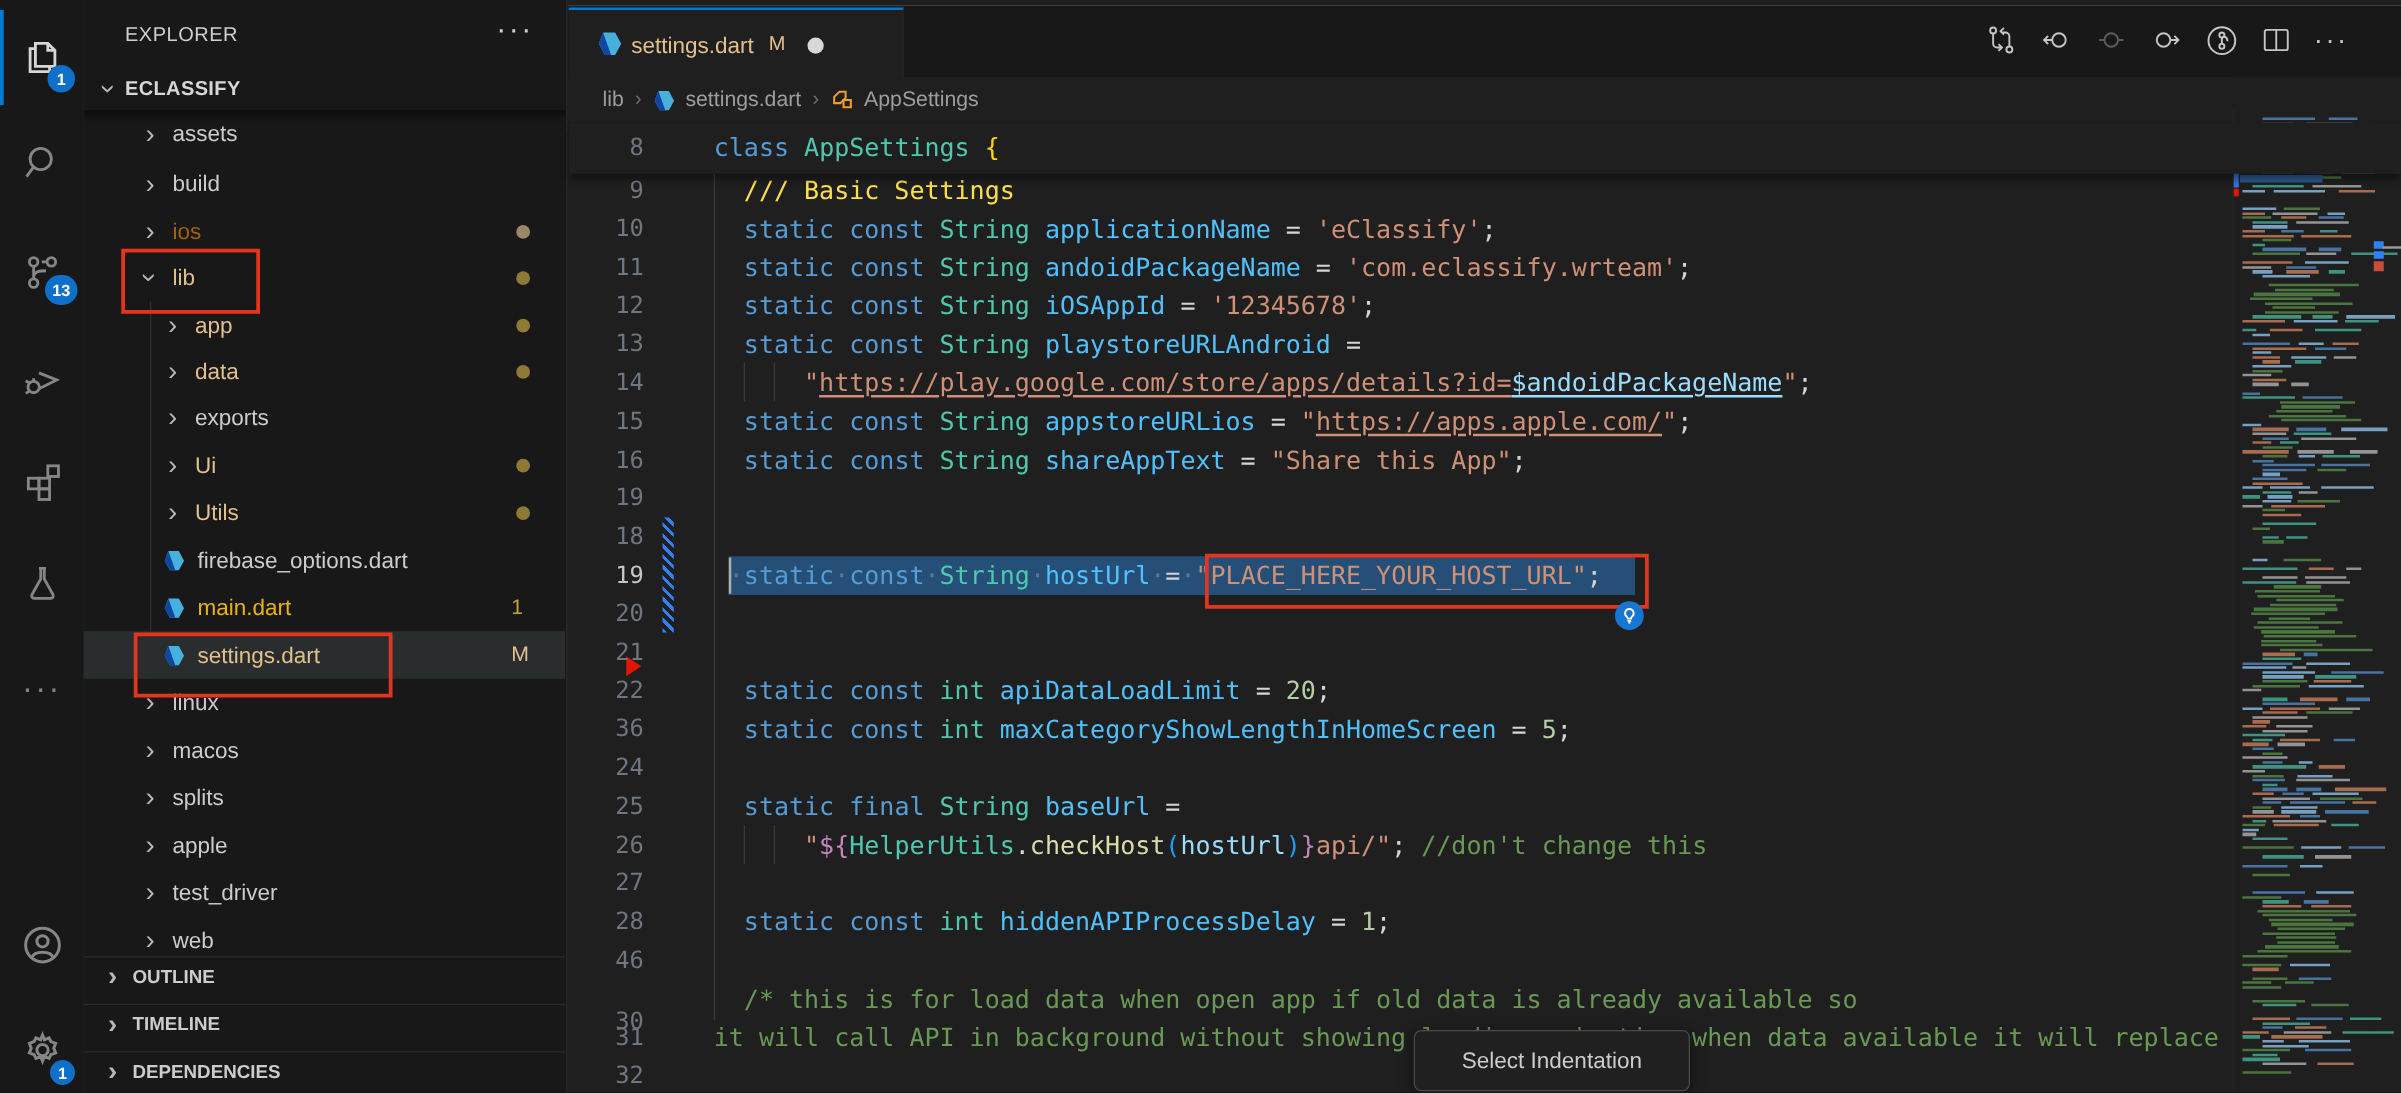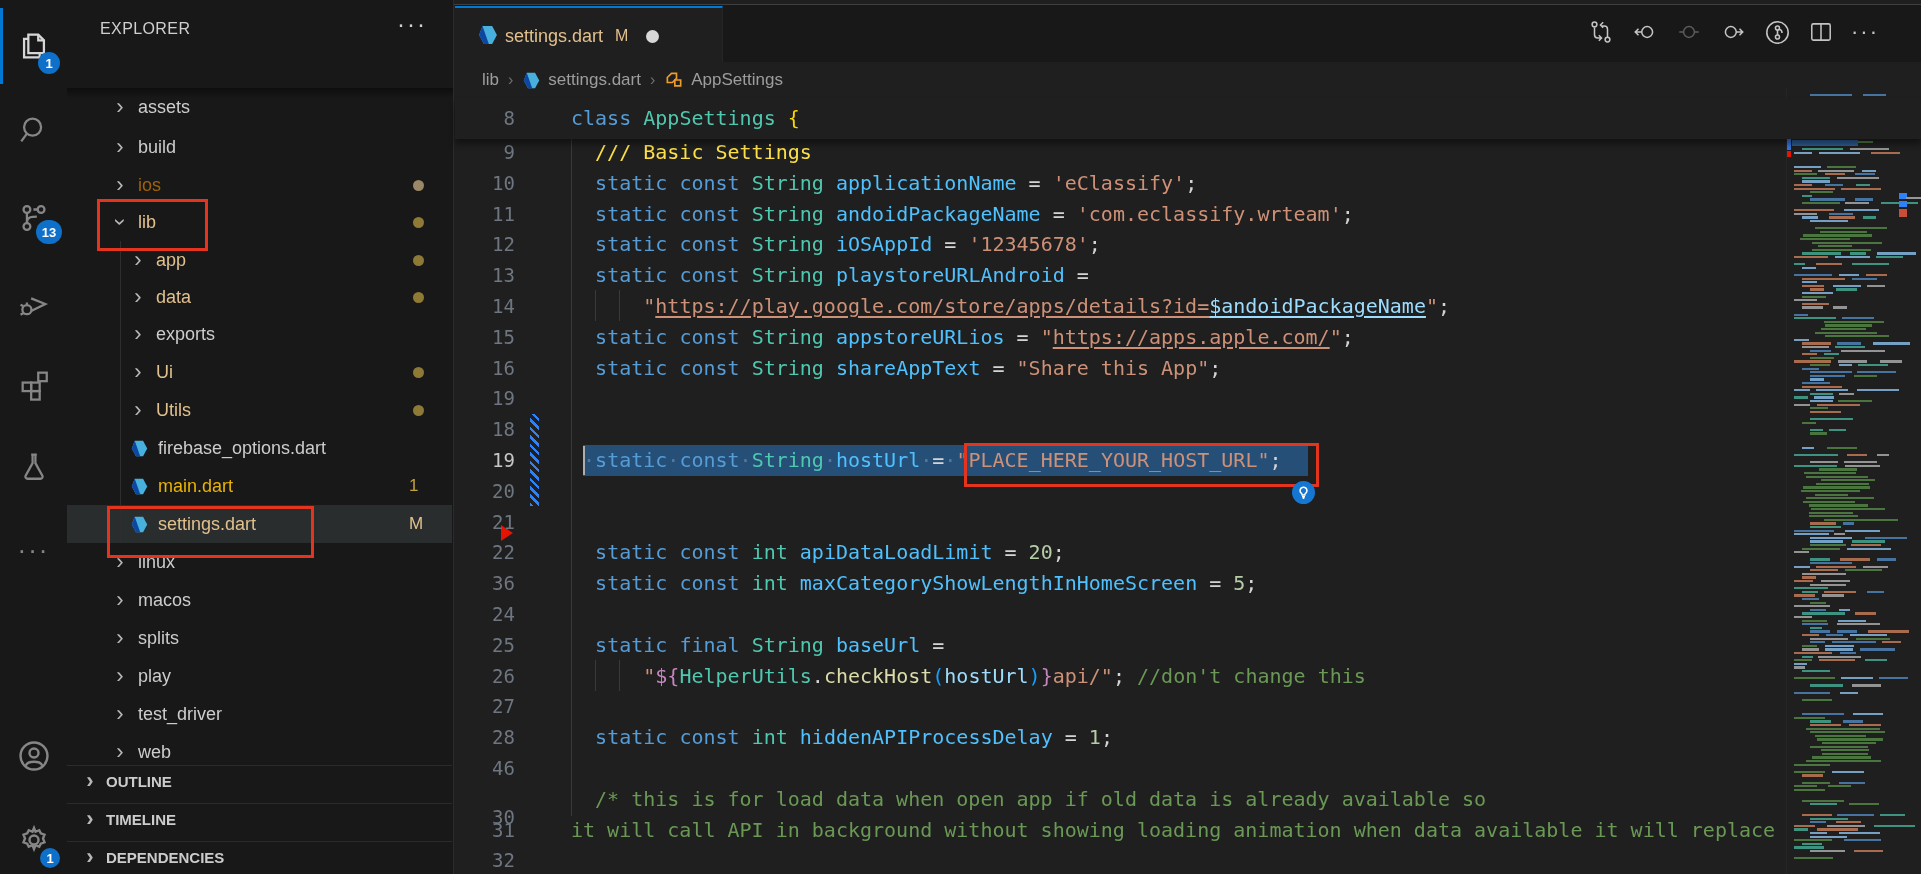--- a/index.html
+++ b/index.html
@@ -141,20 +141,24 @@
           <circle cx="12" cy="12" r="3"></circle>
           <path d="M12 4 l1 2.5 2.5-1 1 2 2.5 1 -1 2.5 1 2.5 -2.5 1 -1 2 -2.5-1 -1 2.5 -1-2.5 -2.5 1 -1-2 -2.5-1 1-2.5 -1-2.5 2.5-1 1-2 2.5 1 z"></path>
         </svg>
       <div class="badge" style="left:40px;top:46px;width:20px;height:20px;">1</div>
     </div>
   </div>
 
   <div class="abs" id="sidebar">
     <div id="sidebar-header">EXPLORER</div>
     <div id="sidebar-more">···</div>
+    <div id="section-row">
+      <span class="chev down" style="position:absolute;left:12px;top:4px;">›</span>
+      <span id="section-label">ECLASSIFY</span>
+    </div>
     <div id="tree">
         <div class="tree-row" style="top: 88px;">
           <span class="chev " style="margin-left:45px">›</span>
           <span style="width:10px"></span>
           <span style="color:#cccccc">assets</span>
         </div>
         <div class="tree-row" style="top: 128px;">
           <span class="chev " style="margin-left:45px">›</span>
           <span style="width:10px"></span>
           <span style="color:#cccccc">build</span>
@@ -243,21 +247,21 @@
           <span style="color:#cccccc">macos</span>
         </div>
         <div class="tree-row" style="top: 619px;">
           <span class="chev " style="margin-left:45px">›</span>
           <span style="width:10px"></span>
           <span style="color:#cccccc">splits</span>
         </div>
         <div class="tree-row" style="top: 657px;">
           <span class="chev " style="margin-left:45px">›</span>
           <span style="width:10px"></span>
-          <span style="color:#cccccc">play</span>
+          <span style="color:#cccccc">apple</span>
         </div>
         <div class="tree-row" style="top: 695px;">
           <span class="chev " style="margin-left:45px">›</span>
           <span style="width:10px"></span>
           <span style="color:#cccccc">test_driver</span>
         </div>
         <div class="tree-row" style="top: 733px;">
           <span class="chev " style="margin-left:45px">›</span>
           <span style="width:10px"></span>
           <span style="color:#cccccc">web</span>
@@ -747,14 +751,17 @@
       <div style="position: absolute; left: 0px; top: 46px; width: 4px; height: 16px; background: rgb(50, 115, 217);"></div>
       <div style="position: absolute; left: 0px; top: 63px; width: 4px; height: 6px; background: rgb(229, 20, 0);"></div>
     </div>
   <div class="abs" id="ruler">
     <div style="position:absolute;left:2px;top:193px;width:8px;height:6px;background:#2f81f7;"></div>
     <div style="position:absolute;left:2px;top:201px;width:8px;height:6px;background:#2f81f7;"></div>
     <div style="position:absolute;left:2px;top:209px;width:8px;height:8px;background:#c74e39;"></div>
     <div style="position:absolute;left:9px;top:197px;width:15px;height:2px;background:#969696;"></div>
   </div>
 
+  <div class="abs" id="popup">
+    <span>Select Indentation</span>
+  </div>
 
 </div>
 
 </body></html>

